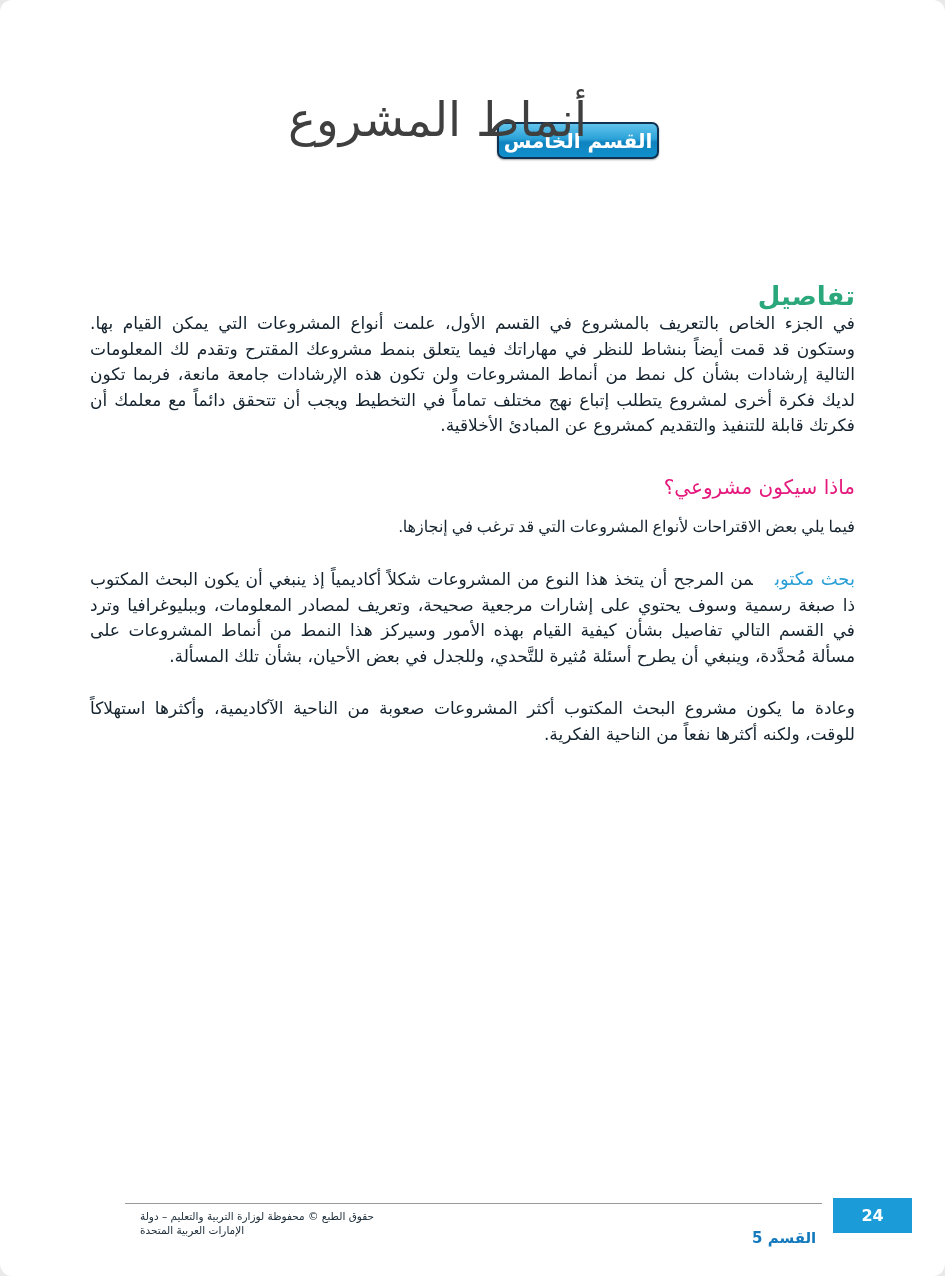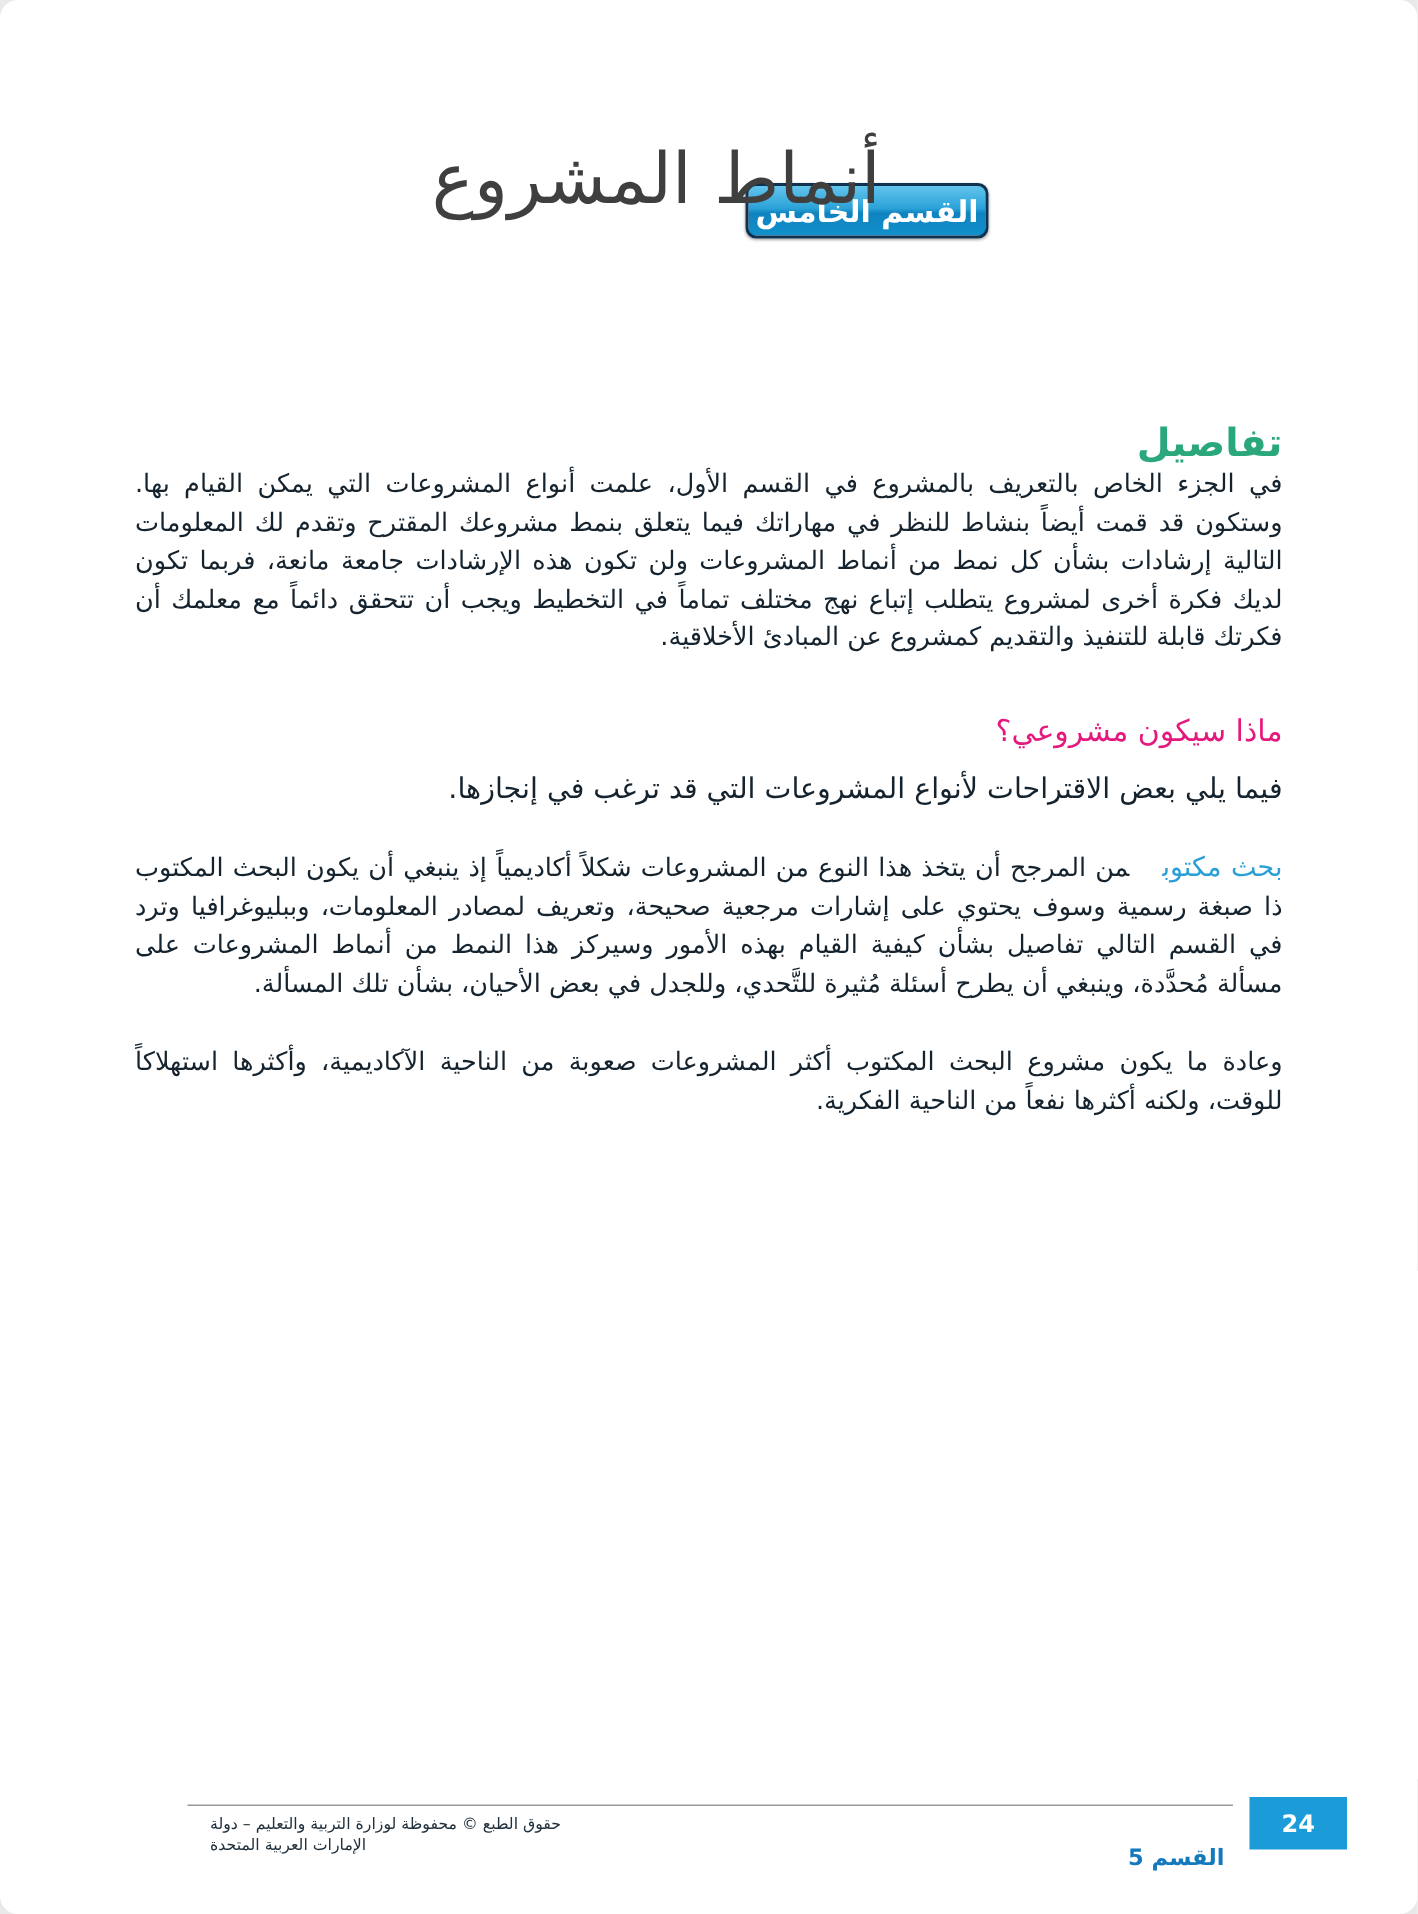--- a/index.html
+++ b/index.html
@@ -63,24 +63,25 @@
   }
   .pink-heading {
     margin-top: 36px;
     font-size: 20px;
     font-weight: normal;
     color: #e5197d;
     text-align: right;
   }
   .single-line {
     margin-top: 15px;
-    font-size: 19px;
+    font-size: 16px;
     line-height: 25.5px;
     color: #15232e;
     text-align: right;
+    font-family: Liberation Serif, serif;
   }
   .lead-blue {
     color: #2a9fd6;
     font-size: 18px;
     padding-left: 22px;
   }
   .par-gap {
     margin-top: 27px;
   }
   .footer-rule {
@@ -110,21 +111,21 @@
     font-size: 15px;
     font-weight: bold;
     color: #1479bd;
     text-align: left;
     direction: rtl;
   }
   .footer-pagebox {
     position: absolute;
     top: 1198px;
     left: 833px;
-    width: 65px;
+    width: 79px;
     height: 35px;
     background: #1b9cd8;
     color: #ffffff;
     font-size: 16px;
     font-weight: bold;
     display: flex;
     align-items: center;
     justify-content: center;
   }
 </style>

